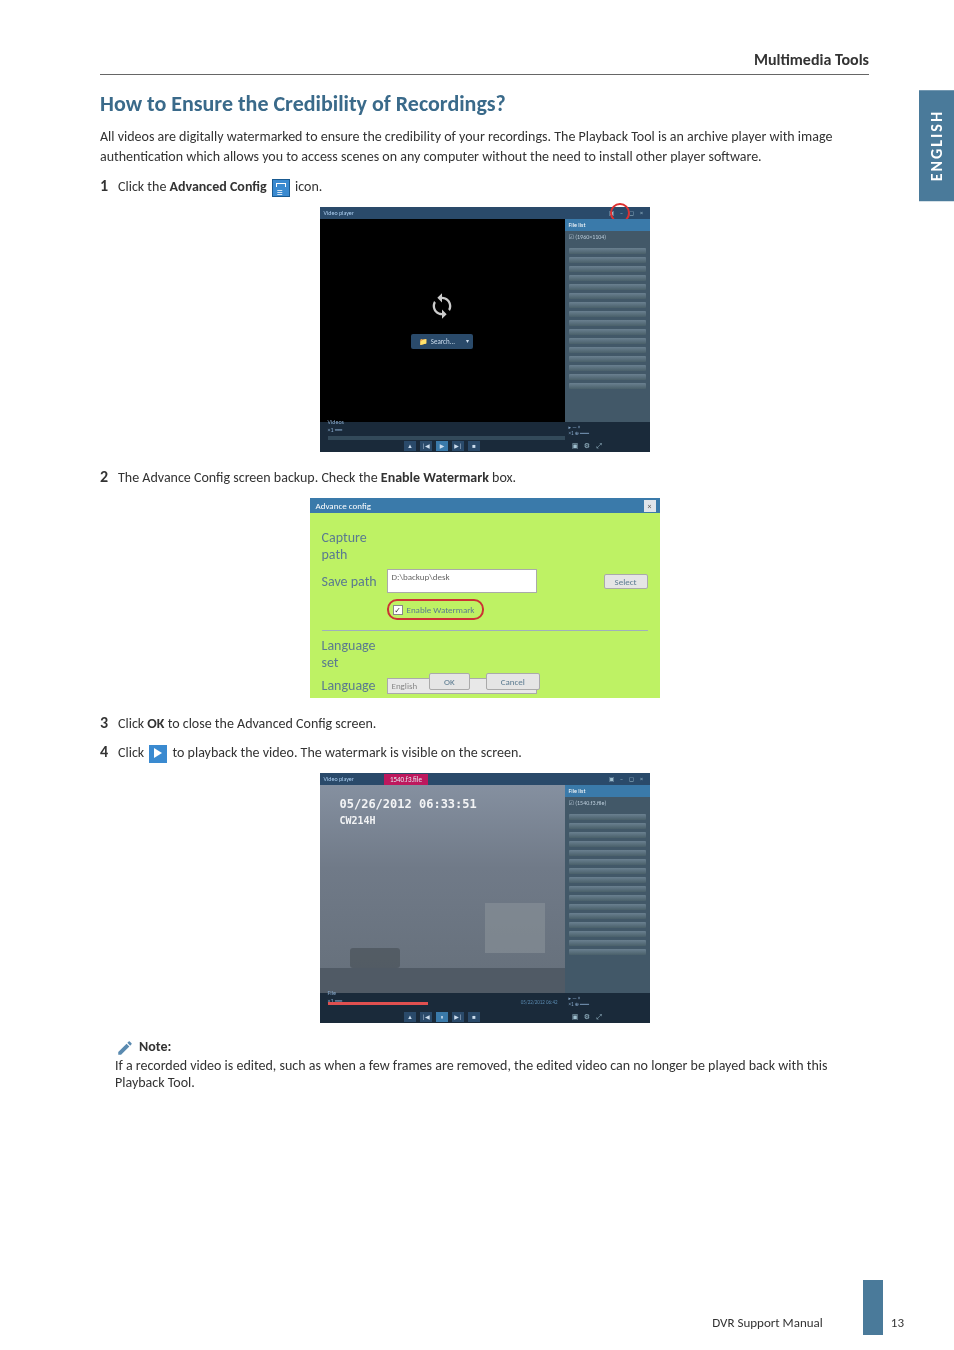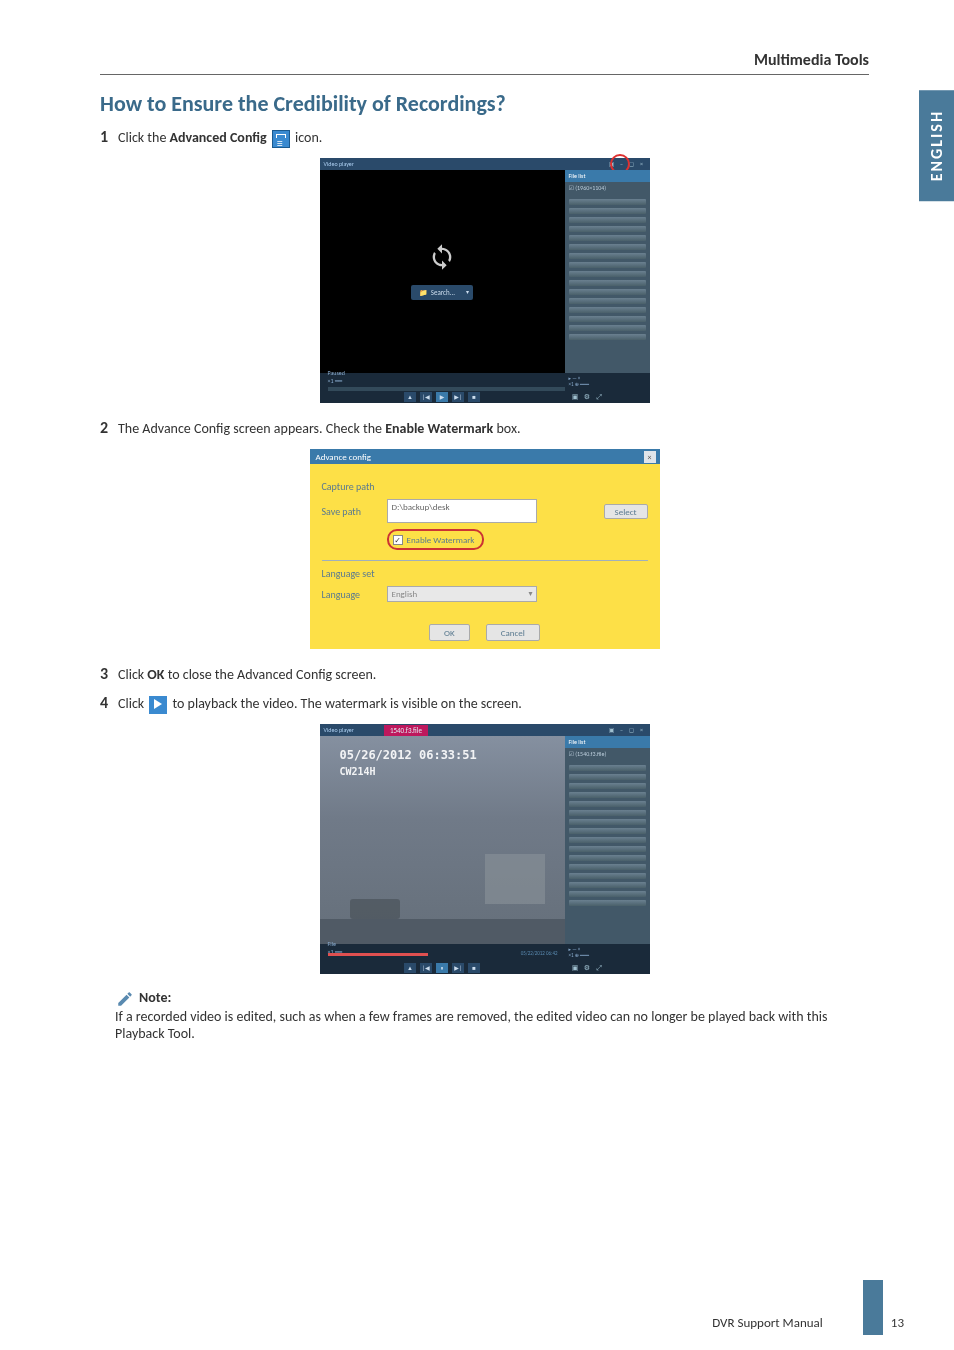--- a/index.html
+++ b/index.html
@@ -238,21 +238,21 @@
       position: absolute;
       width: 20px; height: 20px;
       border: 2px solid #dd3030;
       border-radius: 50%;
       top: -4px;
       right: 20px;
     }
     .fig2 {
       width: 350px;
       height: 200px;
-      background: #fde047;
+      background: #bef264;
       position: relative;
       font-size: 9px;
       color: #5a7a90;
     }
     .fig2-title {
       background: #3a7aaa;
       color: white;
       padding: 2px 6px;
       font-size: 9px;
     }
@@ -261,21 +261,21 @@
       top: 2px; right: 4px;
       width: 12px; height: 12px;
       background: #e0e5ea;
       color: #555;
       text-align: center;
       font-size: 8px;
       line-height: 12px;
     }
     .fig2-body { padding: 10px 12px; }
     .fig2-row { display: flex; align-items: center; margin: 6px 0; }
-    .fig2-label { width: 65px; font-size: 10px; }
+    .fig2-label { width: 65px; font-size: 14px; }
     .fig2-input {
       background: white;
       border: 1px solid #aaa;
       padding: 1px 4px;
       height: 24px;
       width: 150px;
       font-size: 9px;
       color: #666;
     }
     .fig2-select-btn {
@@ -471,20 +471,21 @@
   </style>
 </head>
 <body>
 
 <div class="page">
   <div class="section-header">Multimedia Tools</div>
 
   <div class="lang-tab">ENGLISH</div>
 
   <h2>How to Ensure the Credibility of Recordings?</h2>
+  <p class="body-text">All videos are digitally watermarked to ensure the credibility of your recordings. The Playback Tool is an archive player with image authentication which allows you to access scenes on any computer without the need to install other player software.</p>
 
 
   <div class="step">
     <span class="step-num">1</span>
     <span class="step-text">
       <span>Click the </span><span class="b">Advanced Config</span> <span class="icon-config"></span><span> icon.</span>
     </span>
   </div>
 
   <div class="figure fig1">
@@ -525,21 +526,21 @@
         <div class="fig1-side-row"></div>
         <div class="fig1-side-row"></div>
         <div class="fig1-side-row"></div>
         <div class="fig1-side-row"></div>
         <div class="fig1-side-row"></div>
         <div class="fig1-side-row"></div>
       </div>
     </div>
     <div class="fig1-bottom">
       <div class="fig1-progress-left">
-        <span>Paused</span><br><span>×1 ━━</span>
+        <span>Videos</span><br><span>×1 ━━</span>
       </div>
       <div class="fig1-timeline"></div>
       <div class="fig1-controls">
         <div class="ctrl-btn">▲</div>
         <div class="ctrl-btn">|◀</div>
         <div class="ctrl-btn play">▶</div>
         <div class="ctrl-btn">▶|</div>
         <div class="ctrl-btn">■</div>
       </div>
       <div class="fig1-bottom-right">
@@ -549,21 +550,21 @@
           <span class="br-icon">⚙</span>
           <span class="br-icon">⤢</span>
         </div>
       </div>
     </div>
   </div>
 
   <div class="step">
     <span class="step-num">2</span>
     <span class="step-text">
-      <span>The Advance Config screen appears. Check the </span><span class="b">Enable Watermark</span><span> box.</span>
+      <span>The Advance Config screen backup. Check the </span><span class="b">Enable Watermark</span><span> box.</span>
     </span>
   </div>
 
   <div class="figure fig2">
     <div class="fig2-title">Advance config</div>
     <div class="fig2-close">×</div>
     <div class="fig2-body">
       <div class="fig2-row">
         <span class="fig2-label">Capture path</span>
       </div>

